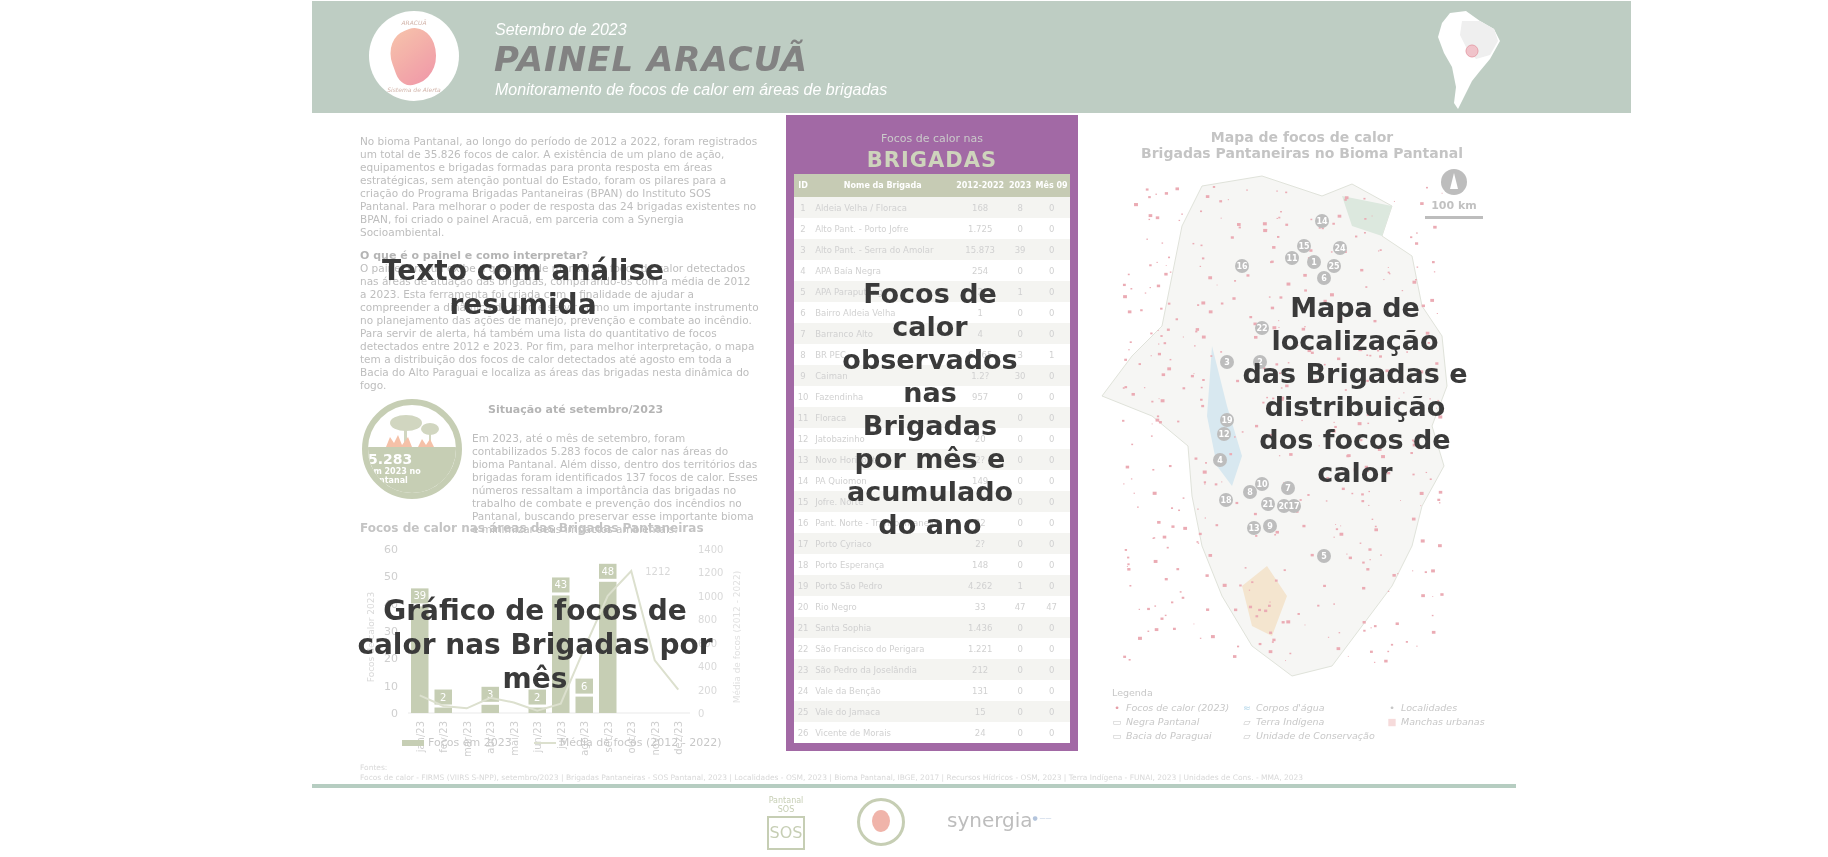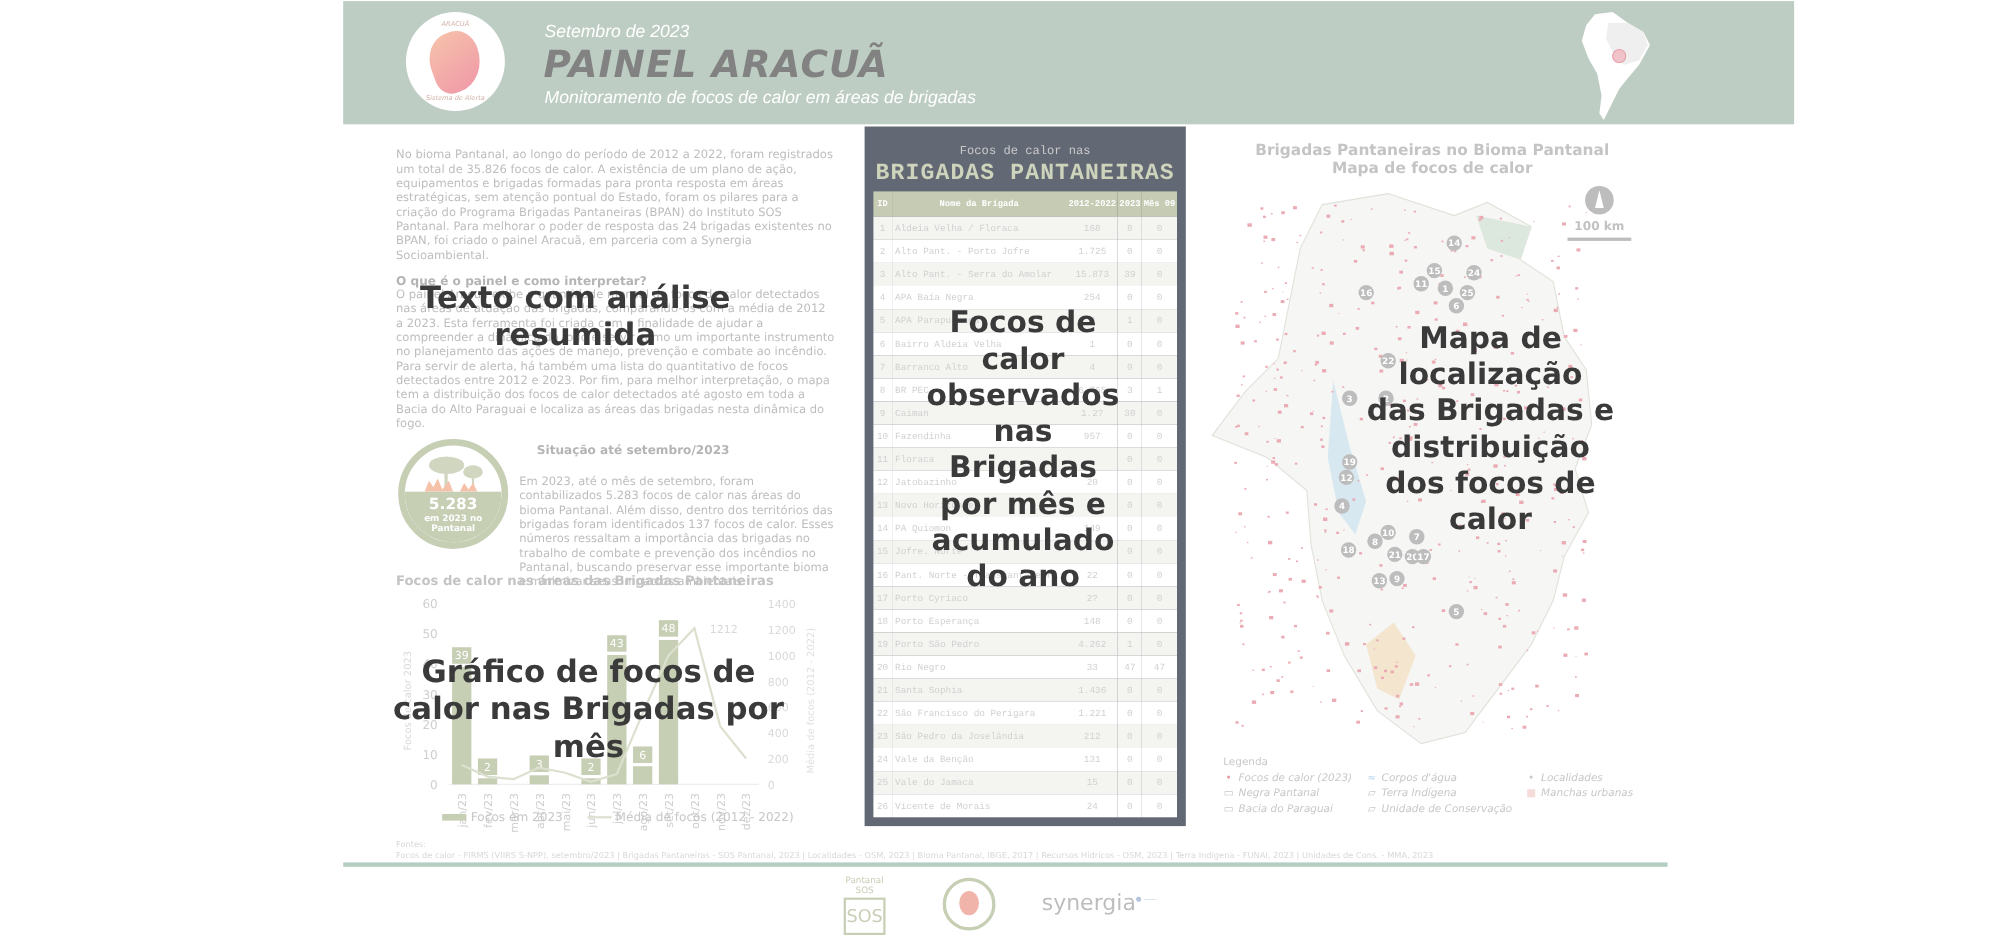--- a/index.html
+++ b/index.html
@@ -16,32 +16,32 @@
   .h-title{position:absolute;left:182px;top:38px;color:#404040;font-family:"DejaVu Sans",sans-serif;font-weight:bold;font-size:34px;letter-spacing:1px;}
   .h-sub{position:absolute;left:183px;top:80px;color:#fff;font-family:"Liberation Sans",sans-serif;font-size:16px;}
   .sa-map{position:absolute;left:1120px;top:6px;width:75px;height:104px;}
   
   .left{position:absolute;left:48px;top:134px;width:400px;color:#9a9a9a;font-size:10.5px;line-height:13px;}
   .left p{margin:0 0 10px 0;}
   .left h4{margin:0;font-size:11px;color:#8d8d8d;font-weight:bold;}
   .situ{position:absolute;left:48px;top:386px;width:400px;height:120px;}
   .badge{position:absolute;left:2px;top:12px;width:100px;height:100px;border-radius:50%;border:6px solid #a8b48c;background:#fff;overflow:hidden;box-sizing:border-box;}
   .badge .trees{position:absolute;left:14px;top:8px;width:62px;height:34px;}
-  .badge .lower{position:absolute;left:0;right:0;bottom:0;height:46px;background:#a8b48c;color:#fff;text-align:center;}
+  .badge .lower{position:absolute;left:0;right:0;bottom:0;height:46px;background:#a8b48c;color:#fff;text-align:left;}
   .badge .num{font-weight:bold;font-size:14px;margin-top:4px;}
   .badge .cap{font-size:8px;line-height:9px;font-weight:bold;}
   .situ-text{position:absolute;left:112px;top:0;width:290px;font-size:10.5px;line-height:13px;color:#9a9a9a;}
   .situ-text h4{margin:16px;font-size:11px;color:#8d8d8d;}
   .chart-title{position:absolute;left:48px;top:520px;font-size:12px;font-weight:bold;color:#a5a5a5;}
   .chart{position:absolute;left:48px;top:536px;width:390px;height:220px;}
   .legend{position:absolute;left:90px;top:735px;font-size:11px;color:#aaa;display:flex;gap:22px;align-items:center;}
   .lg-sw{display:inline-block;width:22px;height:6px;background:#a8b48c;margin-right:4px;vertical-align:middle;}
   .lg-ln{display:inline-block;width:22px;height:2px;background:#c9cfb4;margin-right:4px;vertical-align:middle;}
   
-  .mid{position:absolute;left:474px;top:114px;width:292px;height:636px;background:#0f172a;font-family:Liberation Mono, monospace;}
+  .mid{position:absolute;left:474px;top:114px;width:292px;height:636px;background:#701a75;}
   .mid-pre{text-align:center;color:#aeaeae;font-size:11px;margin-top:17px;}
   .mid-title{text-align:center;color:#b4bd98;font-size:21px;font-weight:bold;letter-spacing:1px;margin-top:3px;}
   table{position:absolute;left:8px;top:59px;width:276px;border-collapse:collapse;font-size:8.5px;color:#b8b8b8;}
   th{background:#a8b08c;color:#fff;height:21px;font-size:8px;font-weight:bold;}
   td{height:21px;padding:0 3px;}
   tr:nth-child(odd) td{background:#eeeeea;}
   tr:nth-child(even) td{background:#fff;}
   td.c{text-align:center;}
   
   .map-title{position:absolute;left:790px;top:128px;width:400px;text-align:center;color:#a5a5a5;font-weight:bold;font-size:14px;line-height:16px;}
@@ -367,22 +367,22 @@
             <td>Vicente de Morais</td>
             <td class="c">24</td>
             <td class="c">0</td>
             <td class="c">0</td>
           </tr>
         </tbody>
     </table>
   </div>
 
   <div class="map-title">
+    <div>Mapa de focos de calor</div>
     <div>Brigadas Pantaneiras no Bioma Pantanal</div>
-    <div>Mapa de focos de calor</div>
   </div>
   <svg class="map" viewBox="0 0 420 520" id="mapsvg">
     <path d="M110 20 L170 10 L230 30 L260 18 L300 40 L290 70 L320 90 L330 140 L350 170 L355 220 L340 260 L352 300 L330 340 L320 380 L300 420 L270 460 L240 500 L200 510 L160 480 L130 430 L110 380 L100 330 L96 280 L60 250 L10 230 L40 190 L70 160 L80 110 L90 60 Z" fill="#f1f2ef" stroke="#cfd3c6"></path>
     <path d="M250 30 L300 40 L290 70 L260 60 Z" fill="#c9dccd"></path>
     <path d="M120 180 L135 240 L150 290 L140 320 L125 300 L115 250 Z" fill="#c4dce8"></path>
     <path d="M150 420 L175 400 L195 430 L180 470 L160 460 Z" fill="#efd7b5"></path>
     <g id="dots">
         <rect x="186.93278463648835" y="289.17901234567904" width="1.3464248971193415" height="1.0771399176954732" fill="#e07f8c"></rect>
         <rect x="108.0727023319616" y="232.74074074074073" width="2.5191486625514403" height="2.0153189300411523" fill="#e07f8c"></rect>
         <rect x="55.13854595336077" y="441.858024691358" width="2.7682613168724277" height="2.2146090534979423" fill="#e07f8c"></rect>

